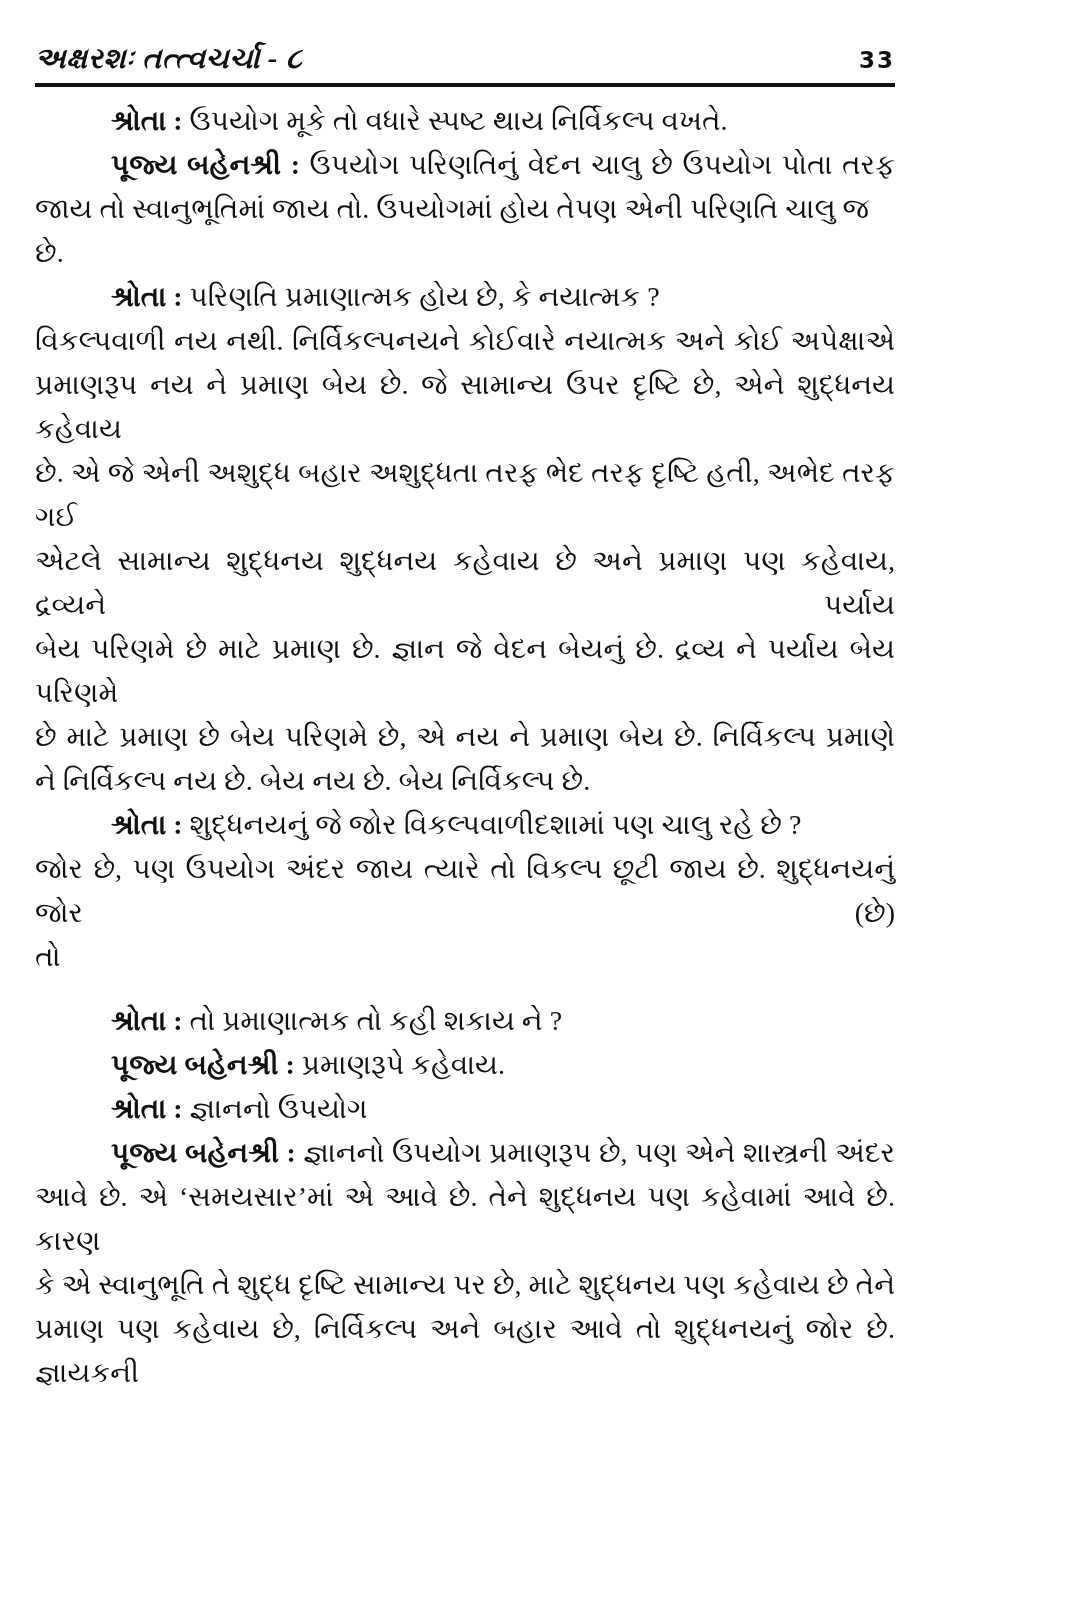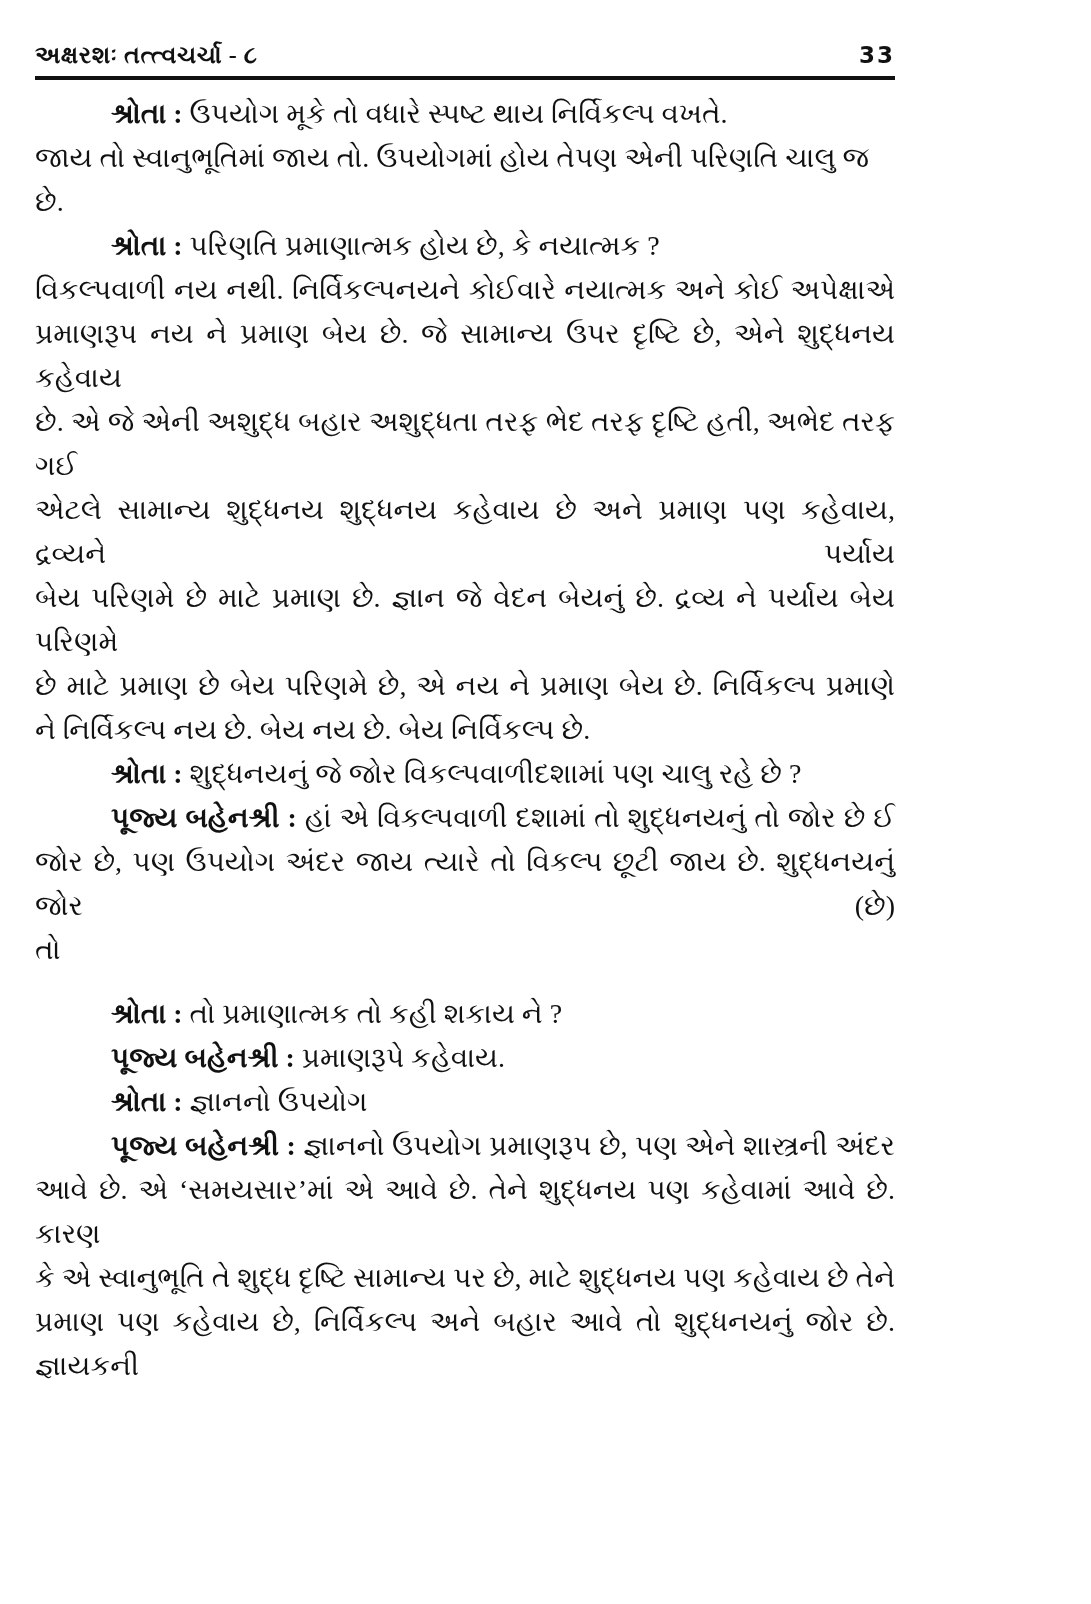--- a/index.html
+++ b/index.html
@@ -17,23 +17,24 @@
     padding: 42px 196px 0 35px;
     color: #111111;
     font-family: "Liberation Serif", "DejaVu Serif", serif;
   }
   .header {
     display: flex;
     justify-content: space-between;
     align-items: baseline;
   }
   .title {
-    font-size: 24px;
+    font-size: 29px;
     font-weight: bold;
     letter-spacing: 0.5px;
+    font-style: italic;
   }
   .pagenum {
     font-family: "DejaVu Sans", sans-serif;
     font-size: 23px;
     font-weight: bold;
     letter-spacing: 2px;
   }
   .rule {
     border-bottom: 4px solid #111111;
     margin-top: 7px;
@@ -64,31 +65,31 @@
 <body>
 
 <div class="page">
   <div class="header">
     <span class="title">અક્ષરશઃ તત્ત્વચર્ચા - ૮</span>
     <span class="pagenum">33</span>
   </div>
   <div class="rule"></div>
   <div class="content">
       <div class="line indent"><span class="speaker">શ્રોતા :</span> ઉપયોગ મૂકે તો વધારે સ્પષ્ટ થાય નિર્વિકલ્પ વખતે.</div>
+      <div class="line just indent"><span class="speaker">પૂજ્ય બહેનશ્રી :</span> ઉપયોગ પરિણતિનું વેદન ચાલુ છે ઉપયોગ પોતા તરફ</div>
       <div class="line">જાય તો સ્વાનુભૂતિમાં જાય તો. ઉપયોગમાં હોય તેપણ એની પરિણતિ ચાલુ જ છે.</div>
       <div class="line indent"><span class="speaker">શ્રોતા :</span> પરિણતિ પ્રમાણાત્મક હોય છે, કે નયાત્મક ?</div>
       <div class="line just">વિકલ્પવાળી નય નથી. નિર્વિકલ્પનયને કોઈવારે નયાત્મક અને કોઈ અપેક્ષાએ</div>
       <div class="line just">પ્રમાણરૂપ નય ને પ્રમાણ બેય છે. જે સામાન્ય ઉપર દૃષ્ટિ છે, એને શુદ્ધનય કહેવાય</div>
       <div class="line just">છે. એ જે એની અશુદ્ધ બહાર અશુદ્ધતા તરફ ભેદ તરફ દૃષ્ટિ હતી, અભેદ તરફ ગઈ</div>
       <div class="line just">એટલે સામાન્ય શુદ્ધનય શુદ્ધનય કહેવાય છે અને પ્રમાણ પણ કહેવાય, દ્રવ્યને પર્યાય</div>
       <div class="line just">બેય પરિણમે છે માટે પ્રમાણ છે. જ્ઞાન જે વેદન બેયનું છે. દ્રવ્ય ને પર્યાય બેય પરિણમે</div>
       <div class="line just">છે માટે પ્રમાણ છે બેય પરિણમે છે, એ નય ને પ્રમાણ બેય છે. નિર્વિકલ્પ પ્રમાણે</div>
       <div class="line">ને નિર્વિકલ્પ નય છે. બેય નય છે. બેય નિર્વિકલ્પ છે.</div>
       <div class="line indent"><span class="speaker">શ્રોતા :</span> શુદ્ધનયનું જે જોર વિકલ્પવાળીદશામાં પણ ચાલુ રહે છે ?</div>
-      <div class="line just indent"><span class="speaker">પૂજ્ય બહેનશ્રી :</span> હાં એ વિકલ્પવાળી દશામાં તો શુદ્ધનયનું તો જોર છે ઈ</div>
       <div class="line just">જોર છે, પણ ઉપયોગ અંદર જાય ત્યારે તો વિકલ્પ છૂટી જાય છે. શુદ્ધનયનું જોર (છે)</div>
       <div class="line">તો</div>
       <div class="line indent gap"><span class="speaker">શ્રોતા :</span> તો પ્રમાણાત્મક તો કહી શકાય ને ?</div>
       <div class="line indent"><span class="speaker">પૂજ્ય બહેનશ્રી :</span> પ્રમાણરૂપે કહેવાય.</div>
       <div class="line indent"><span class="speaker">શ્રોતા :</span> જ્ઞાનનો ઉપયોગ</div>
       <div class="line just indent"><span class="speaker">પૂજ્ય બહેનશ્રી :</span> જ્ઞાનનો ઉપયોગ પ્રમાણરૂપ છે, પણ એને શાસ્ત્રની અંદર</div>
       <div class="line just">આવે છે. એ ‘સમયસાર’માં એ આવે છે. તેને શુદ્ધનય પણ કહેવામાં આવે છે. કારણ</div>
       <div class="line just">કે એ સ્વાનુભૂતિ તે શુદ્ધ દૃષ્ટિ સામાન્ય પર છે, માટે શુદ્ધનય પણ કહેવાય છે તેને</div>
       <div class="line just">પ્રમાણ પણ કહેવાય છે, નિર્વિકલ્પ અને બહાર આવે તો શુદ્ધનયનું જોર છે. જ્ઞાયકની</div>
     </div>

